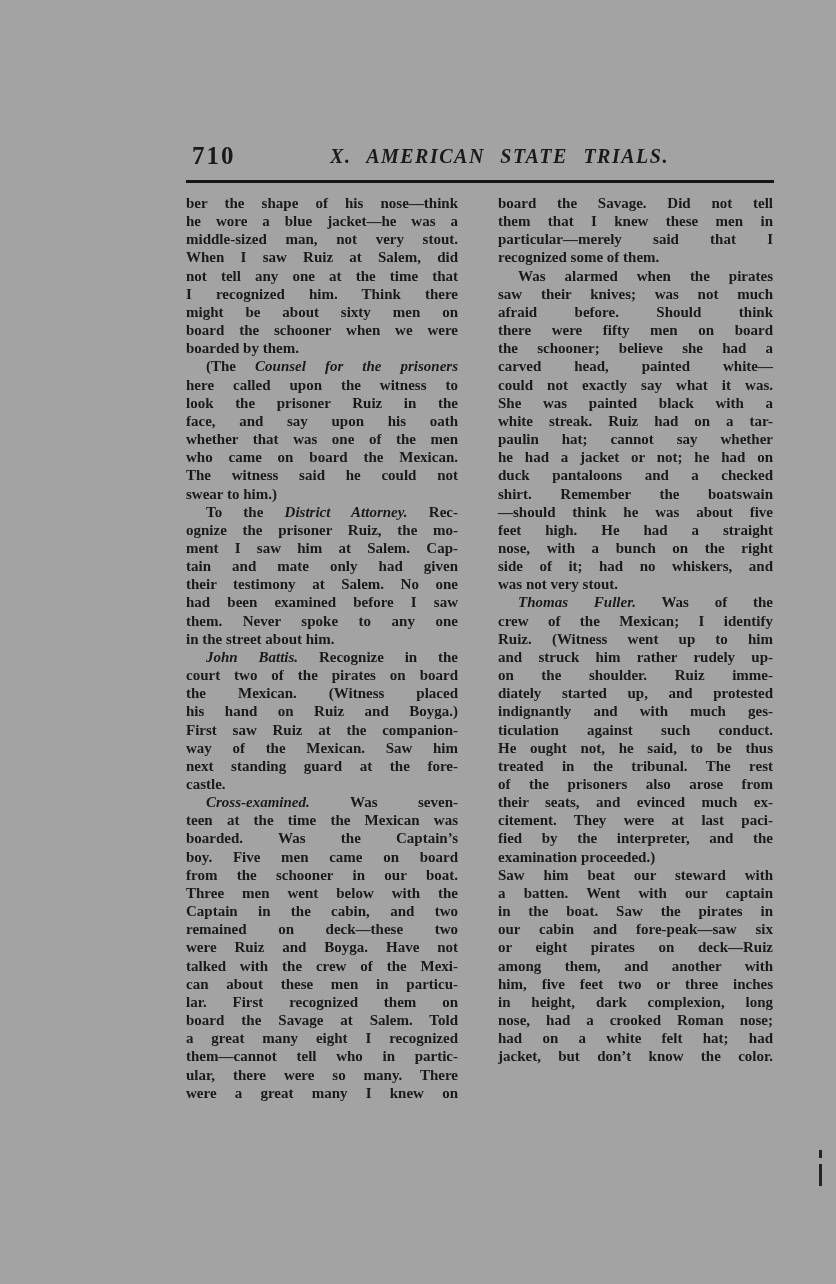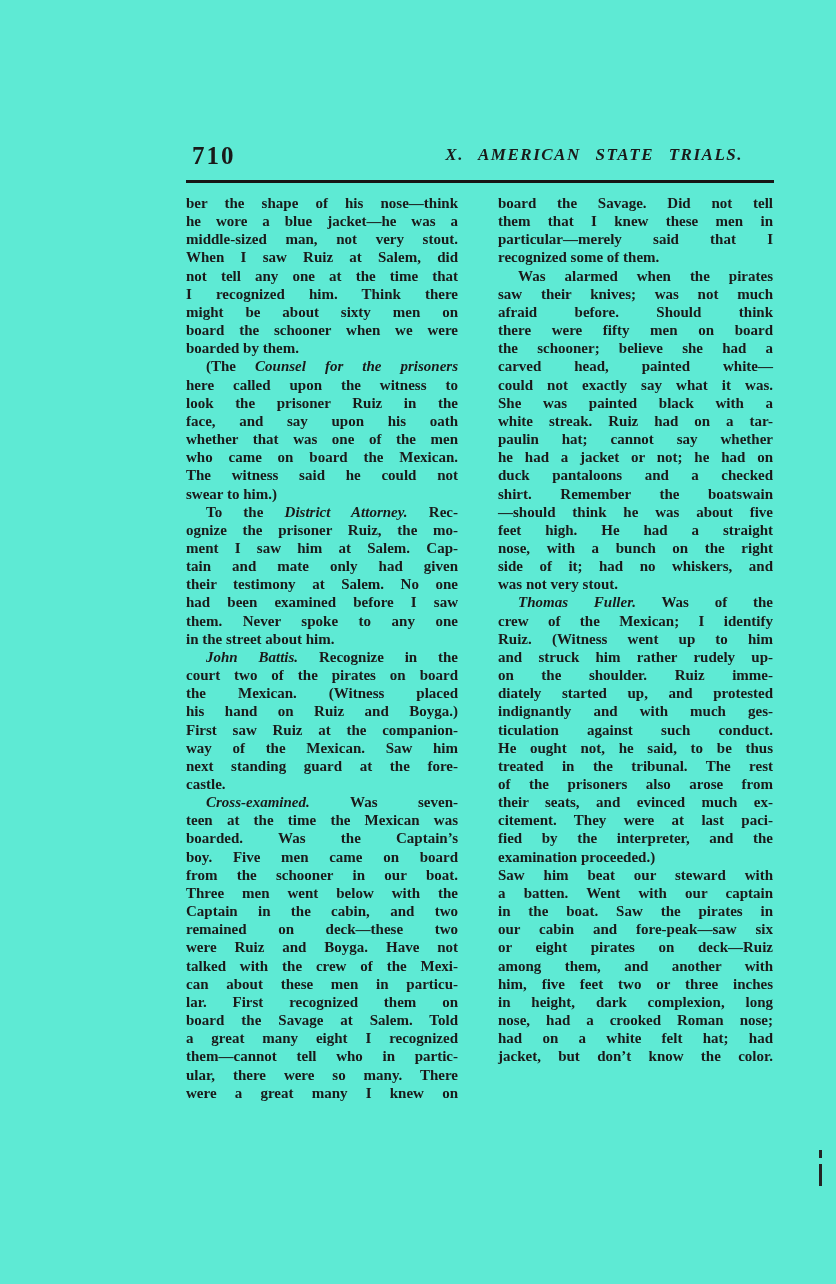--- a/index.html
+++ b/index.html
@@ -3,33 +3,33 @@
 <meta charset="utf-8">
 <style>
   html,body{margin:0;padding:0;}
   body{
     width:836px;height:1284px;
     background:#f4f4f2;
     font-family:"Liberation Serif","DejaVu Serif",serif;
   }
   .page{
     position:relative;width:836px;height:1284px;
-    background:#5eead4;color:#1a1a1a;overflow:hidden;
+    background:#a3a3a3;color:#1a1a1a;overflow:hidden;
   }
   .page-header{
     position:absolute;left:186px;top:140px;width:587px;height:34px;
   }
   .page-number{
     position:absolute;left:6px;top:2px;
     font-size:25px;font-weight:bold;letter-spacing:2px;
   }
   .running-title{
     position:absolute;left:70px;right:30px;top:5px;
-    text-align:right;
-    font-size:17px;font-weight:bold;font-style:italic;
+    text-align:center;
+    font-size:20px;font-weight:bold;font-style:italic;
     letter-spacing:1.5px;word-spacing:9px;white-space:nowrap;
   }
   .header-rule{
     position:absolute;left:186px;top:180px;width:588px;height:3px;
     background:#161616;
   }
   .column{
     position:absolute;top:194px;
     font-size:15px;font-weight:bold;line-height:18.16px;
     text-rendering:optimizeLegibility;

